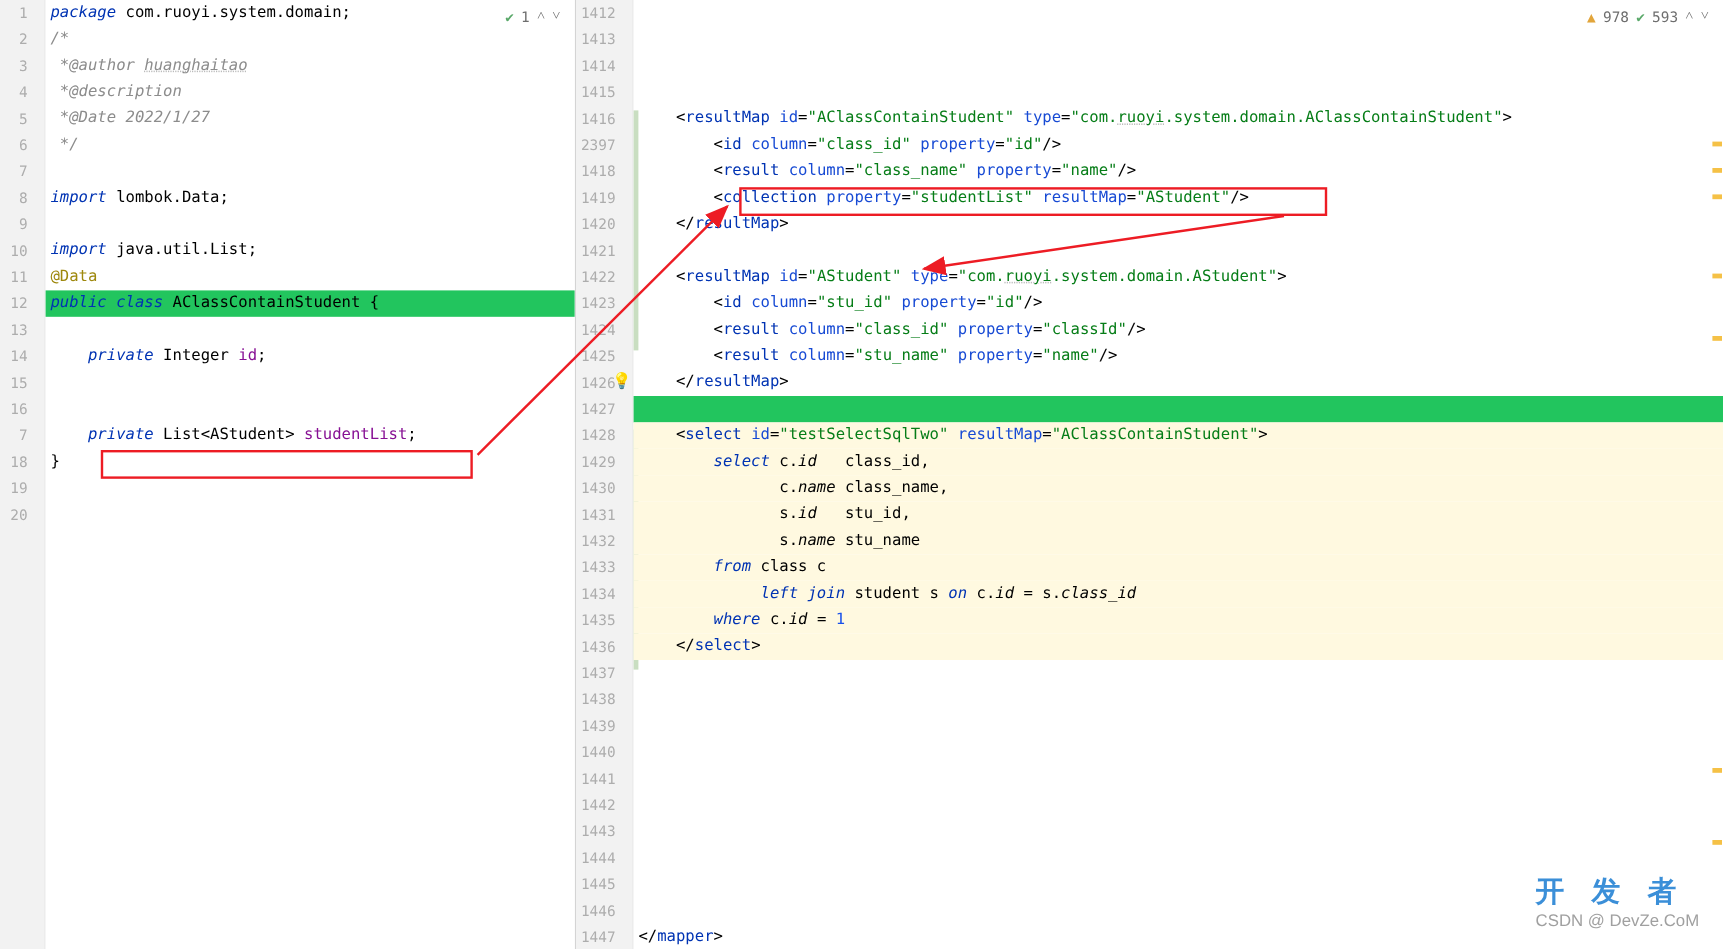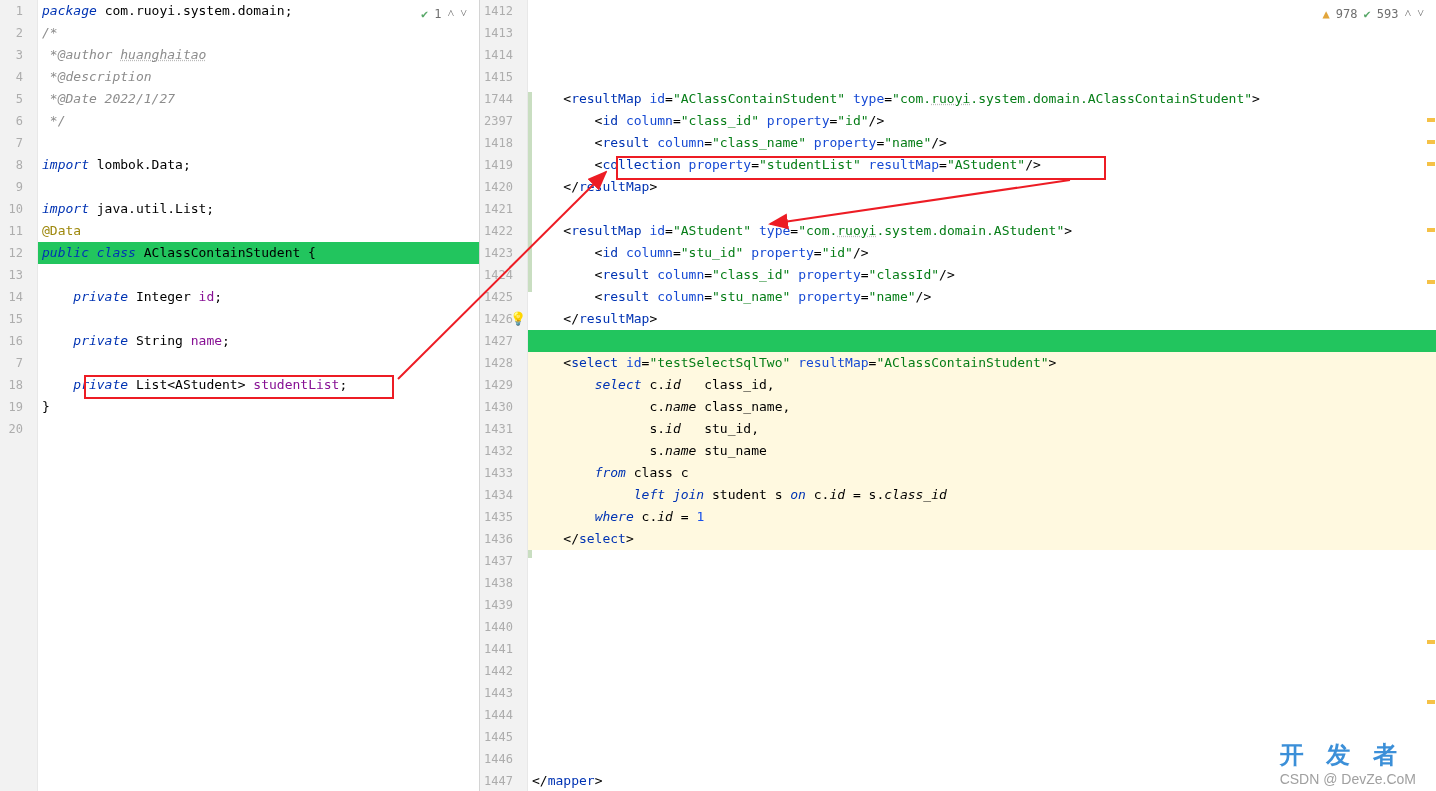--- a/index.html
+++ b/index.html
@@ -139,21 +139,21 @@
   
   .bulb {
     position: absolute;
     left: -18px;
     color: #e8a33d;
     font-size: 13px;
   }
   
   .watermark {
     position: absolute;
-    bottom: 4px;
+    bottom: 16px;
     right: 20px;
     font-size: 14px;
     color: #a0a0a0;
     font-family: sans-serif;
   }
   .watermark .big {
     font-size: 24px;
     color: #3b8fd8;
     letter-spacing: 8px;
     font-weight: bold;
@@ -203,37 +203,36 @@
         <div class="line code-line"><span class="comment"> */</span></div>
         <div class="line code-line"></div>
         <div class="line code-line"><span class="kw">import</span> lombok.<span class="type">Data</span>;</div>
         <div class="line code-line"></div>
         <div class="line code-line"><span class="kw">import</span> java.util.List;</div>
         <div class="line code-line"><span class="ann">@Data</span></div>
         <div class="line code-line hl-line"><span class="kw">public class</span> <span class="type">AClassContainStudent</span> {</div>
         <div class="line code-line"></div>
         <div class="line code-line">    <span class="kw">private</span> Integer <span class="field">id</span>;</div>
         <div class="line code-line"></div>
-        <div class="line code-line">    <span class="kw">private</span> String <span class="field">name</span>;</div>
         <div class="line code-line"></div>
         <div class="line code-line">    <span class="kw">private</span> List&lt;AStudent&gt; <span class="field">studentList</span>;</div>
         <div class="line code-line">}</div>
         <div class="line code-line"></div>
       </div>
 
     <div class="redbox" style="left:84px; top:375px; width:310px; height:24px;"></div>
   </div>
 
   <div class="pane pane-right">
     <div class="gutter gutter-right" id="gutter-right">
         <div class="line">1412</div>
         <div class="line">1413</div>
         <div class="line">1414</div>
         <div class="line">1415</div>
-        <div class="line">1744</div>
+        <div class="line">1416</div>
         <div class="line">2397</div>
         <div class="line">1418</div>
         <div class="line">1419</div>
         <div class="line">1420</div>
         <div class="line">1421</div>
         <div class="line">1422</div>
         <div class="line">1423</div>
         <div class="line">1424</div>
         <div class="line">1425</div>
         <div class="line">1426</div>

